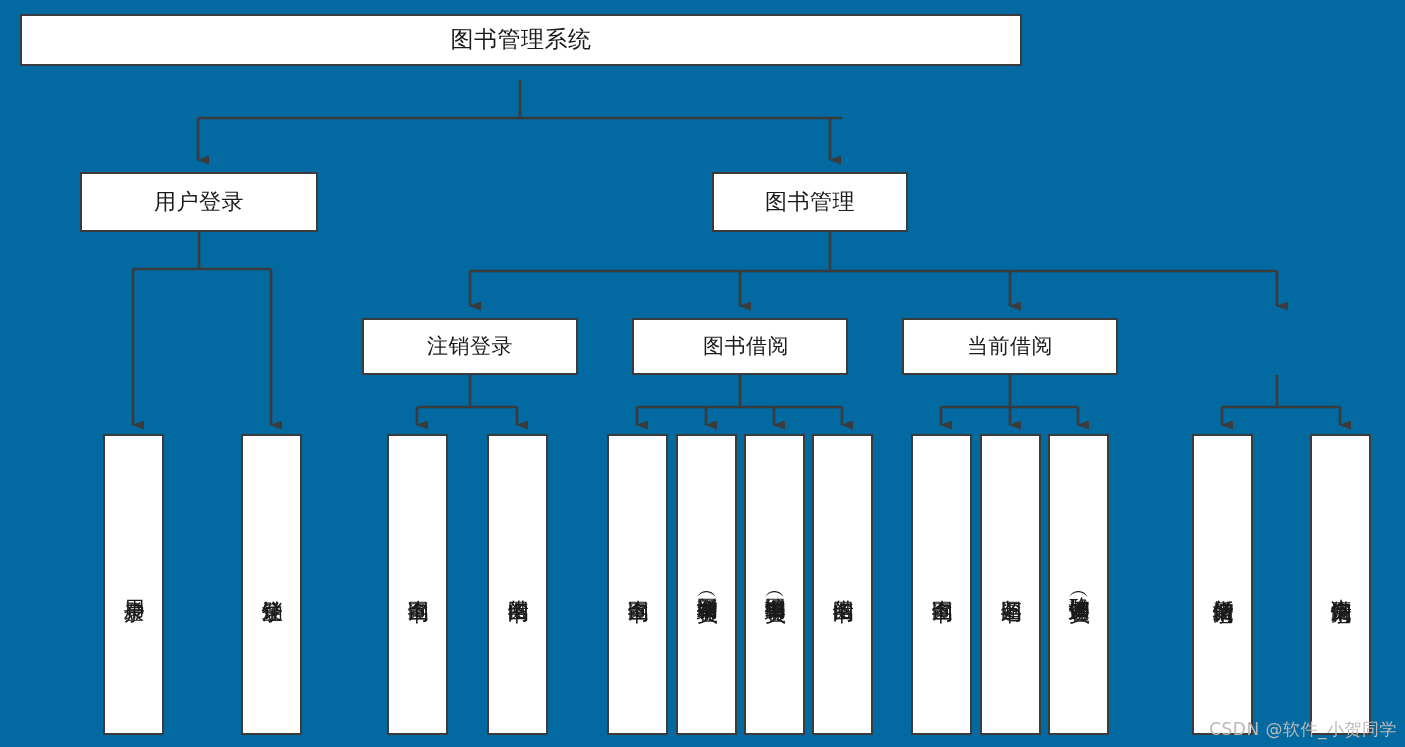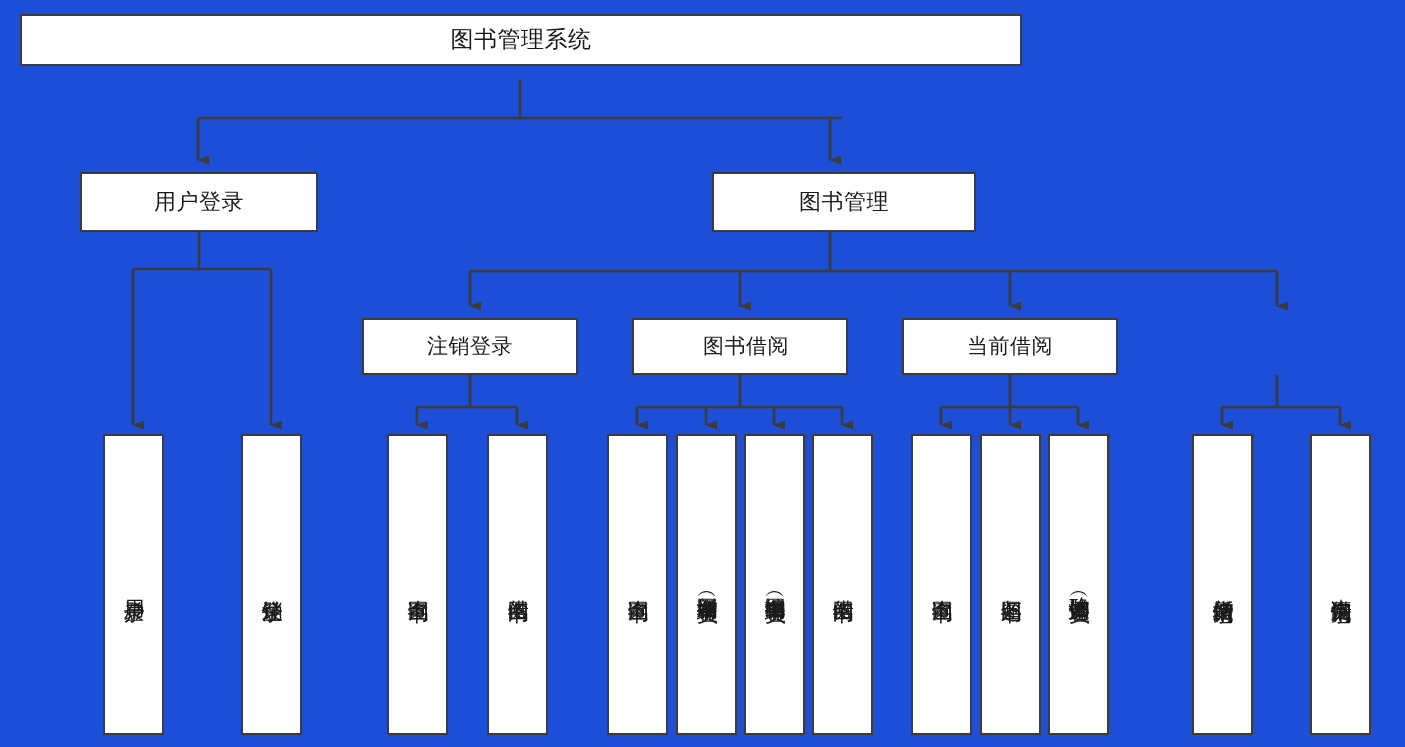--- a/index.html
+++ b/index.html
@@ -8,21 +8,21 @@
     padding: 0;
     background: #ffffff;
   }
   body {
     font-family: "DejaVu Sans", "Liberation Sans", sans-serif;
   }
   #diagram-root {
     position: relative;
     width: 1405px;
     height: 747px;
-    background: #1d4ed8;
+    background: #0369a1;
     overflow: hidden;
   }
   #diagram-svg {
     position: absolute;
     left: 0;
     top: 0;
     width: 1405px;
     height: 747px;
   }
   .node {
@@ -123,21 +123,21 @@
     </g>
   </svg>
 
   <div class="node root" style="left:20px; top:14px; width:1002px; height:52px;">
     <span class="node-label">图书管理系统</span>
   </div>
 
   <div class="node level2" style="left:80px; top:172px; width:238px; height:60px;">
     <span class="node-label">用户登录</span>
   </div>
-  <div class="node level2" style="left:712px; top:172px; width:264px; height:60px;">
+  <div class="node level2" style="left:712px; top:172px; width:196px; height:60px;">
     <span class="node-label">图书管理</span>
   </div>
 
   <div class="node level3" style="left:362px; top:318px; width:216px; height:57px;">
     <span class="node-label">注销登录</span>
   </div>
   <div class="node level3" style="left:632px; top:318px; width:216px; height:57px;padding-left:12px;">
     <span class="node-label">图书借阅</span>
   </div>
   <div class="node level3" style="left:902px; top:318px; width:216px; height:57px;">
@@ -181,14 +181,15 @@
     <span class="node-label">确认归还（管理员）</span>
   </div>
 
   <div class="node leaf" style="left:1192px; top:434px; width:61px; height:301px;">
     <span class="node-label">新增借阅记录</span>
   </div>
   <div class="node leaf" style="left:1310px; top:434px; width:61px; height:301px;">
     <span class="node-label">查询借阅记录</span>
   </div>
 
+  <div id="watermark">CSDN @软件_小贺同学</div>
 
 </div>
 
 </body></html>

